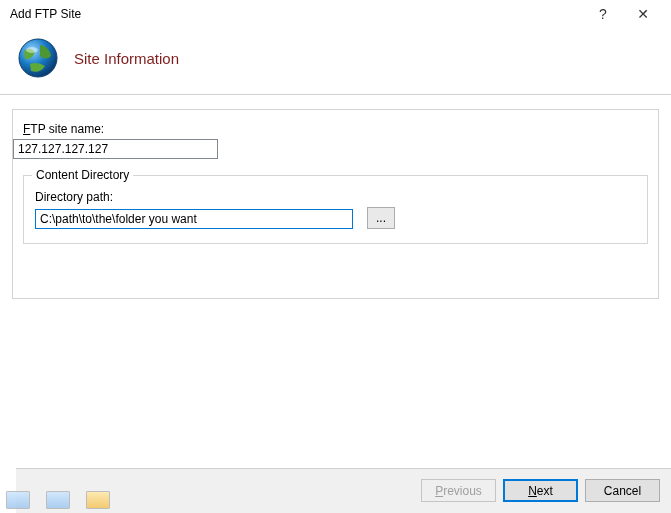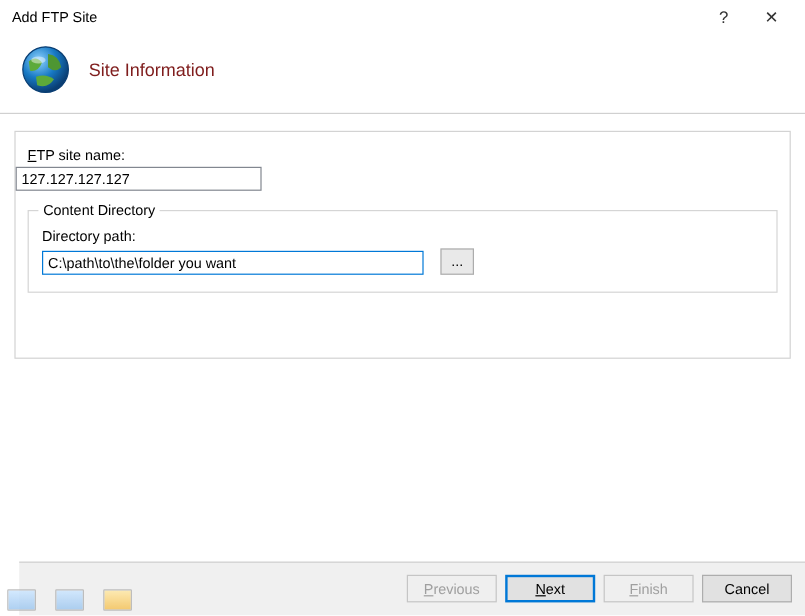--- a/index.html
+++ b/index.html
@@ -234,23 +234,20 @@
   </div>
 </div>
 
 <div class="footer">
   <button class="btn disabled">
     <span><span></span><span class="underline">P</span><span>revious</span></span>
   </button>
   <button class="btn default">
     <span><span></span><span class="underline">N</span><span>ext</span></span>
   </button>
-  <button class="btn disabled">
-    <span><span></span><span class="underline">F</span><span>inish</span></span>
-  </button>
   <button class="btn">
     <span>Cancel</span>
   </button>
 </div>
 
 <div class="thumbs">
   <div class="thumb"></div>
   <div class="thumb"></div>
   <div class="thumb y"></div>
 </div>

